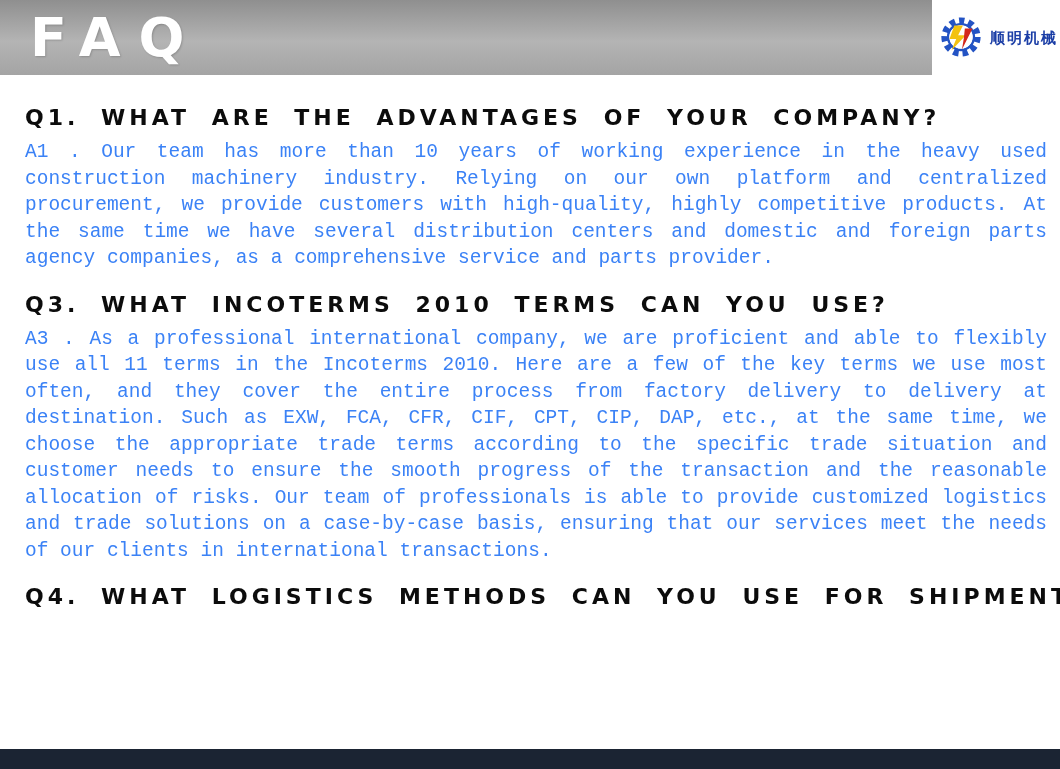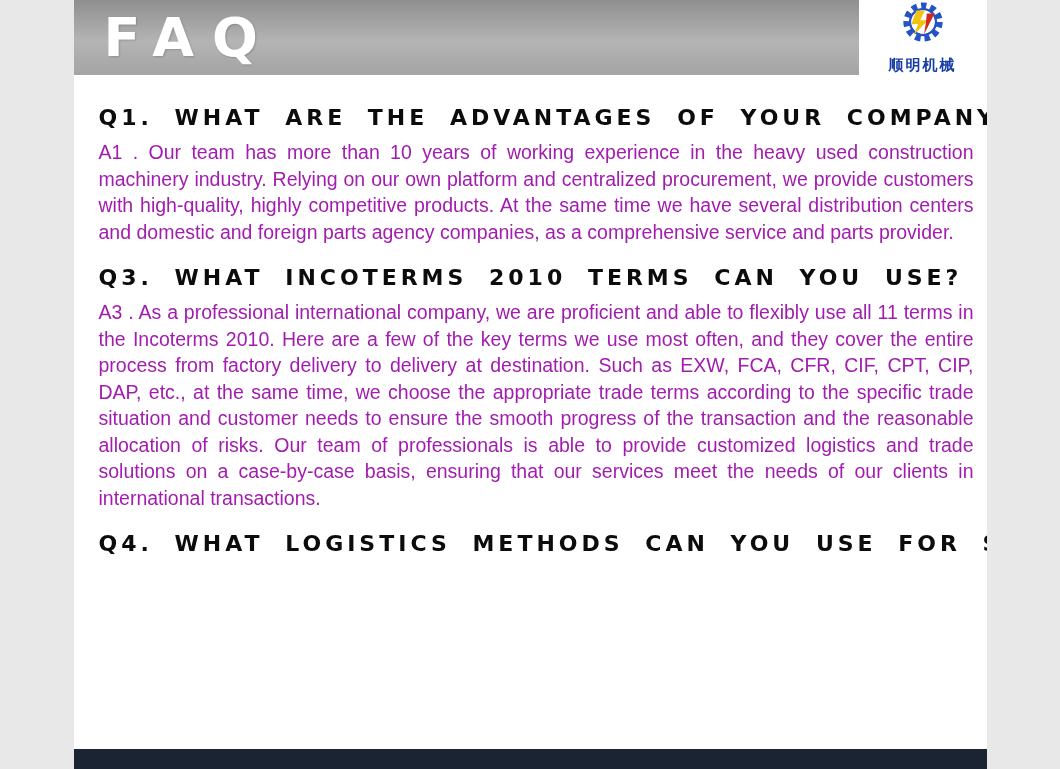--- a/index.html
+++ b/index.html
@@ -1,18 +1,18 @@
 <!DOCTYPE html>
 <html><head>
 <meta charset="utf-8">
 <style>
   html,body { margin:0; padding:0; background:#e8e8e8; }
   .page {
     position:relative;
-    width:913px; height:769px;
+    width:1060px; height:769px;
     margin:0 auto;
     background:#ffffff;
     font-family:"Liberation Sans", sans-serif;
     overflow:hidden;
   }
 
   
   .header {
     height:75px;
     background:linear-gradient(180deg,#8f8f8f 0%,#b4b4b4 55%,#a4a4a4 100%);
@@ -28,23 +28,23 @@
     color:#ffffff;
     letter-spacing:18px;
     padding-left:30px;
     text-shadow:1px 1px 2px rgba(0,0,0,0.18);
     white-space:nowrap;
   }
   .logo-box {
     width:128px; height:75px;
     background:#ffffff;
     display:flex;
-    flex-direction:column;
+    flex-direction:row;
     align-items:center;
-    justify-content:space-between;
+    justify-content:flex-start;
     flex:0 0 auto;
   }
   .logo-text {
     color:#1b3ea6;
     font-weight:bold;
     font-size:15px;
     letter-spacing:2px;
     margin-top:1px;
   }
 
@@ -57,23 +57,24 @@
     font-size:22px;
     color:#0c0c0c;
     letter-spacing:4px;
     word-spacing:10px;
     margin:20px 0 9px 0;
     white-space:nowrap;
   }
   .answer {
     font-size:19.5px;
     line-height:26.5px;
-    color:#a21caf;
+    color:#3b82f6;
     text-align:justify;
     margin:0;
+    font-family:Liberation Mono, monospace;
   }
 
   
   .bottom-bar {
     position:absolute;
     left:0; right:0; bottom:0;
     height:20px;
     background:#1b2433;
   }
 </style>

